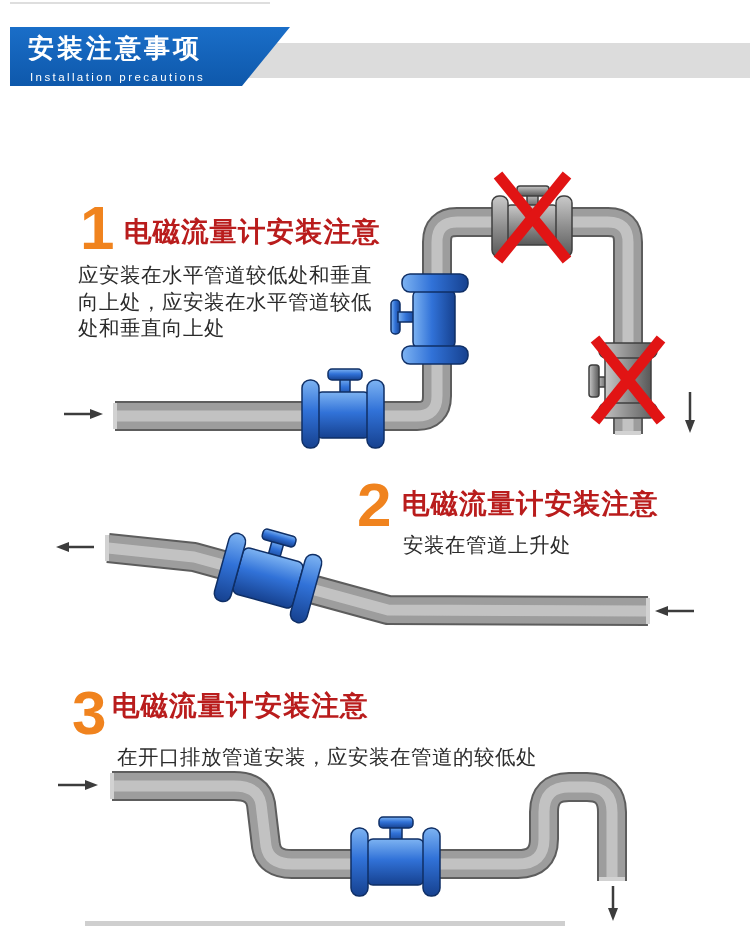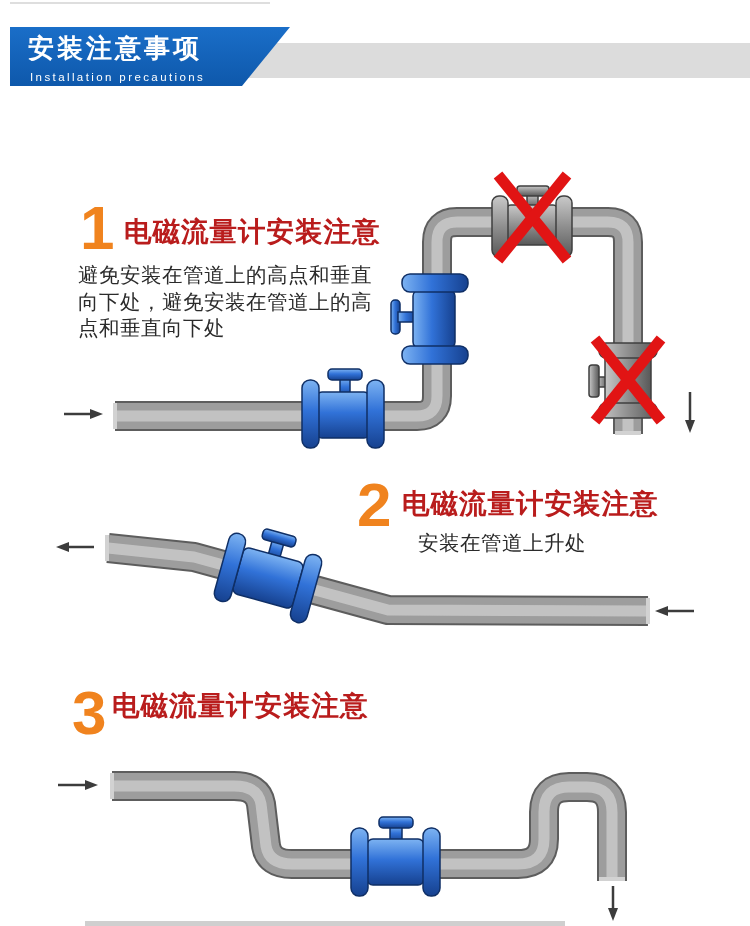--- a/index.html
+++ b/index.html
@@ -44,21 +44,21 @@
   <div>
     <div class="gray-stripe"></div>
     <div class="banner">
       <div class="banner-cn">安装注意事项</div>
       <div class="banner-en">Installation precautions</div>
     </div>
   </div>
 
   <div class="num" style="left:80px;top:197px;">1</div>
   <div class="sec-title" style="left:124px;top:214px;">电磁流量计安装注意</div>
-  <div class="sec-desc" style="left:78px;top:262px;width:298px;">避免安装在管道上的高点和垂直向下处，避免安装在管道上的高点和垂直向下处</div>
+  <div class="sec-desc" style="left:78px;top:262px;width:298px;">应安装在水平管道较低处和垂直向上处，应安装在水平管道较低处和垂直向上处</div>
 
   <svg style="top:150px;" width="750" height="330" viewBox="0 0 750 330">
     <defs>
       <linearGradient id="blueV1" x1="0" y1="0" x2="0" y2="1">
         <stop offset="0" stop-color="#7db3f2"></stop>
           <stop offset="0.45" stop-color="#3172d8"></stop>
           <stop offset="1" stop-color="#16418f"></stop>
       </linearGradient>
       <linearGradient id="blueH1" x1="0" y1="0" x2="1" y2="0">
         <stop offset="0" stop-color="#7db3f2"></stop>
@@ -130,21 +130,21 @@
       <polygon class="arrow-head" points="90,259 103,264 90,269"></polygon>
     </g>
     <g>
       <path class="arrow-line" d="M690,242 L690,271"></path>
       <polygon class="arrow-head" points="685,270 690,283 695,270"></polygon>
     </g>
   </svg>
 
   <div class="num" style="left:357px;top:474px;">2</div>
   <div class="sec-title" style="left:402px;top:486px;">电磁流量计安装注意</div>
-  <div class="sec-desc" style="left:418px;top:532px;white-space:nowrap;font-family:Liberation Mono, monospace;">安装在管道上升处</div>
+  <div class="sec-desc" style="left:403px;top:532px;white-space:nowrap;">安装在管道上升处</div>
 
   <svg style="top:468px;" width="750" height="192" viewBox="0 0 750 192">
     <defs>
       <linearGradient id="blueV2" x1="0" y1="0" x2="0" y2="1">
         <stop offset="0" stop-color="#7db3f2"></stop>
           <stop offset="0.45" stop-color="#3172d8"></stop>
           <stop offset="1" stop-color="#16418f"></stop>
       </linearGradient>
     </defs>
     <g>
@@ -166,20 +166,21 @@
       <polygon class="arrow-head" points="69,74 56,79 69,84"></polygon>
     </g>
     <g>
       <path class="arrow-line" d="M694,143 L667,143"></path>
       <polygon class="arrow-head" points="668,138 655,143 668,148"></polygon>
     </g>
   </svg>
 
   <div class="num" style="left:72px;top:682px;">3</div>
   <div class="sec-title" style="left:112px;top:688px;">电磁流量计安装注意</div>
+  <div class="sec-desc" style="left:117px;top:744px;white-space:nowrap;">在开口排放管道安装，应安装在管道的较低处</div>
 
   <svg style="top:755px;" width="750" height="171" viewBox="0 0 750 171">
     <defs>
       <linearGradient id="blueV3" x1="0" y1="0" x2="0" y2="1">
         <stop offset="0" stop-color="#7db3f2"></stop>
           <stop offset="0.45" stop-color="#3172d8"></stop>
           <stop offset="1" stop-color="#16418f"></stop>
       </linearGradient>
     </defs>
     <g>

